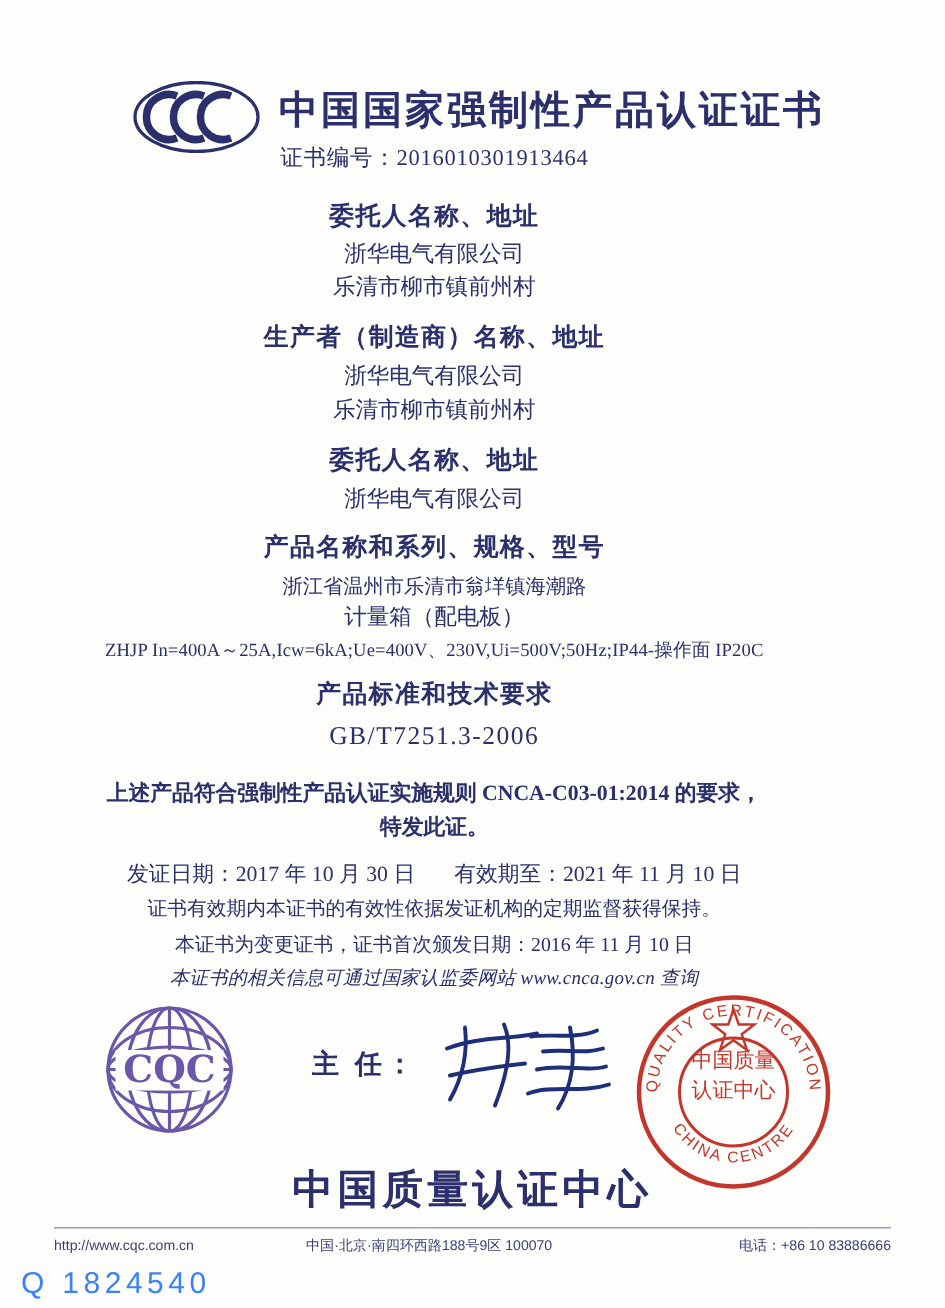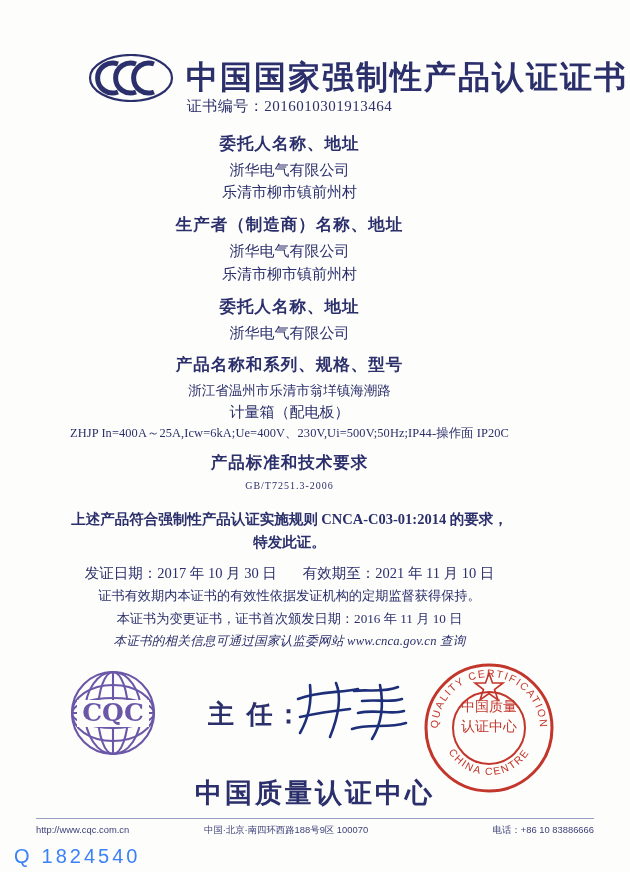--- a/index.html
+++ b/index.html
@@ -33,21 +33,21 @@
   .ccc-logo {
     position: absolute;
     left: 88px; top: 26px;
     width: 86px; height: 48px;
   }
   .ccc-logo svg { display:block; }
   .main-title {
     position: absolute;
     left: 186px; top: 28px;
     width: 400px;
-    font-size: 32px;
+    font-size: 26px;
     font-weight: bold;
     letter-spacing: 2px;
     color: #2b2f6b;
     font-family: "DejaVu Serif", "Liberation Serif", serif;
     white-space: nowrap;
   }
 
   
   .content {
     position: absolute;
@@ -79,21 +79,21 @@
   }
   .val-small {
     font-size: 13.5px;
   }
   .spec {
     font-size: 12.4px;
     letter-spacing: 0.1px;
     font-family: "Liberation Serif", serif;
   }
   .std {
-    font-size: 10px;
+    font-size: 17px;
     letter-spacing: 1px;
   }
   .statement {
     margin-top: 14px;
     font-size: 14.5px;
     line-height: 1.6;
     font-weight: bold;
   }
   .statement .l2 { display:block; }
   .dates {
@@ -120,21 +120,21 @@
     height: 115px;
   }
   .cqc-globe {
     position: absolute;
     left: 63px; top: 12px;
     width: 100px; height: 92px;
   }
   .director {
     position: absolute;
     left: 208px; top: 42px;
-    font-size: 26px;
+    font-size: 18px;
     letter-spacing: 3px;
     font-weight: bold;
     color: #2b2f6b;
   }
   .signature {
     position: absolute;
     left: 292px; top: 22px;
     width: 120px; height: 70px;
   }
   .seal {

